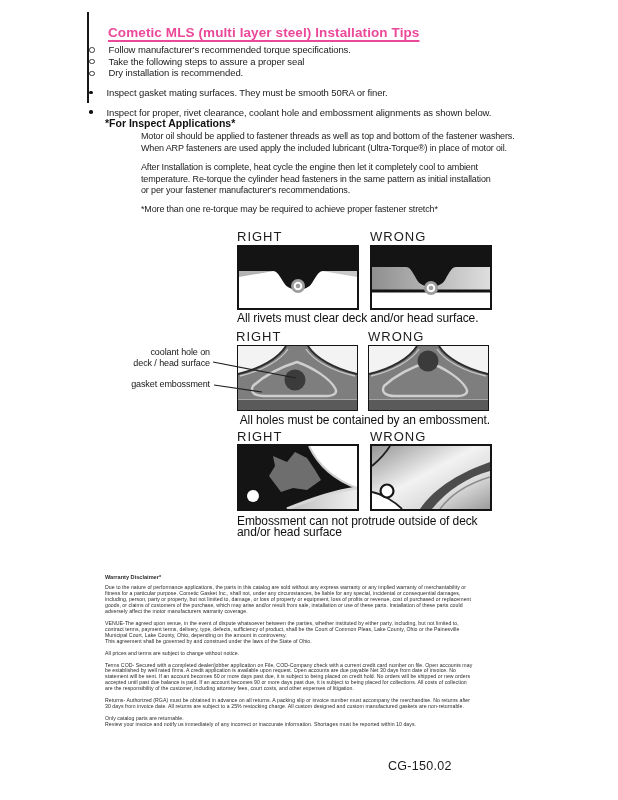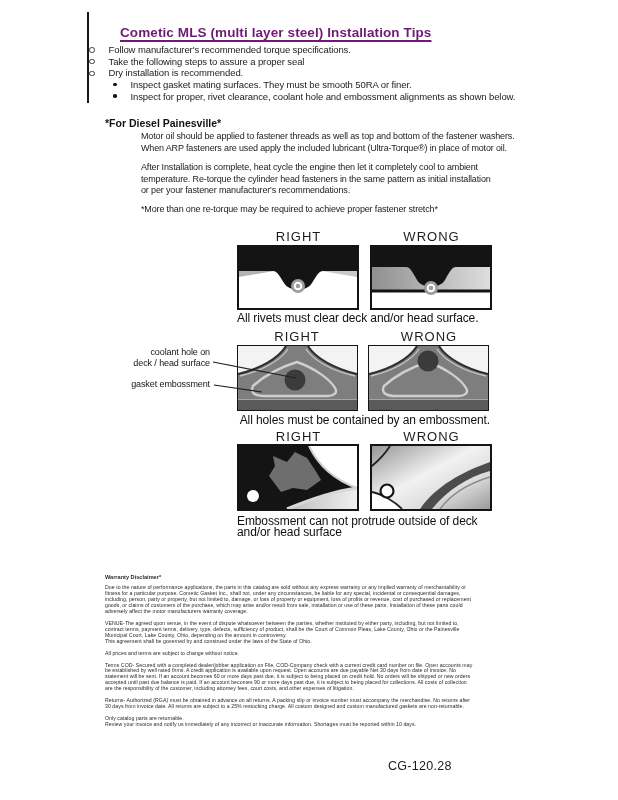--- a/index.html
+++ b/index.html
@@ -1,29 +1,29 @@
 <!DOCTYPE html>
 <html><head>
 <meta charset="utf-8">
 <style>
   html,body{margin:0;padding:0;}
   body{width:618px;height:800px;background:#ffffff;font-family:"Liberation Sans",sans-serif;color:#1b1b1b;position:relative;overflow:hidden;}
   .abs{position:absolute;}
   .edge-mark{left:87px;top:12px;width:2px;height:91px;background:#161616;}
-  .doc-title{left:120px;top:25px;font-size:13.5px;font-weight:bold;color:#701a75;
+  .doc-title{left:108px;top:25px;font-size:13.5px;font-weight:bold;color:#ec4899;
              text-decoration:underline;text-underline-offset:3px;text-decoration-thickness:1.5px;letter-spacing:0.1px;}
   .bullets{left:89px;top:44px;}
   .bullet-row{display:flex;align-items:flex-start;font-size:9.5px;line-height:11.7px;color:#1b1b1b;letter-spacing:-0.1px;gap:10px;}
   .mk-circle{width:3.5px;height:3.5px;border:1px solid #3a3a3a;border-radius:50%;margin:3.2px 4px 0 0;flex:none;background:#fff;}
-  .sub{padding-left:24px;}
+  .sub{margin-top:8px;}
   .mk-dot{width:3.5px;height:3.5px;border-radius:50%;background:#111;margin:3.6px 4px 0 0;flex:none;}
   .sec-head{left:105px;top:117px;font-size:10.5px;font-weight:bold;color:#111;}
   .body-text{left:105px;width:440px;font-size:9px;line-height:11.6px;letter-spacing:-0.15px;white-space:pre-line;color:#1b1b1b;margin-left:36px;}
   .p1{top:131px;} .p2{top:162px;} .p3{top:204px;}
-  .rw-label{font-size:13px;letter-spacing:1px;color:#1c1c1c;text-align:center;width:123px;}
+  .rw-label{font-size:13px;letter-spacing:1px;color:#1c1c1c;text-align:left;width:123px;}
   .caption{font-size:12px;font-weight:normal;color:#101010;letter-spacing:-0.1px;white-space:pre-line;line-height:11px;}
   .dbox{position:absolute;background:#fff;}
   .b3{border:2.5px solid #141414;}
   .b2{border:1.5px solid #141414;}
   svg{display:block;}
   .side-label{left:110px;width:100px;text-align:right;font-size:9px;line-height:10.5px;color:#161616;letter-spacing:-0.1px;}
   .disclaimer{left:105px;top:574px;width:414px;color:#2b2b2b;}
   .disclaimer h4{margin:0 0 5px 0;font-size:5.6px;}
   .disclaimer p{margin:0 0 6px 0;font-size:5.2px;line-height:5.95px;white-space:pre-line;letter-spacing:0.05px;}
   .disclaimer p.joined{margin-bottom:0;}
@@ -53,21 +53,21 @@
   <div class="bullet-row sub">
     <span class="mk-dot"></span>
     <span>Inspect gasket mating surfaces.  They must be smooth 50RA or finer.</span>
   </div>
   <div class="bullet-row sub">
     <span class="mk-dot"></span>
     <span>Inspect for proper, rivet clearance, coolant hole and embossment alignments as shown below.</span>
   </div>
 </div>
 
-<div class="abs sec-head">*For Diesel Painesville*</div>
+<div class="abs sec-head">*For Inspect Applications*</div>
 <div class="abs body-text p1">Motor oil should be applied to fastener threads as well as top and bottom of the fastener washers.
 When ARP fasteners are used apply the included lubricant (Ultra-Torque®) in place of motor oil.</div>
 <div class="abs body-text p2">After Installation is complete, heat cycle the engine then let it completely cool to ambient
 temperature. Re-torque the cylinder head fasteners in the same pattern as initial installation
 or per your fastener manufacturer's recommendations.</div>
 <div class="abs body-text p3">*More than one re-torque may be required to achieve proper fastener stretch*</div>
 
 <div class="abs rw-label" style="left:237px;top:229px;">RIGHT</div>
 <div class="abs rw-label" style="left:370px;top:229px;">WRONG</div>
 
@@ -212,13 +212,13 @@
 be established by well rated firms.  A credit application is available upon request.  Open accounts are due payable Net 30 days from date of invoice.  No
 statement will be sent.  If an account becomes 60 or more days past due, it is subject to being placed on credit hold.  No orders will be shipped or new orders
 accepted until past due balance is paid.  If an account becomes 90 or more days past due, it is subject to being placed for collections.  All costs of collection
 are the responsibility of the customer, including attorney fees, court costs, and other expenses of litigation.</p>
   <p>Returns- Authorized (RGA) must be obtained in advance on all returns.  A packing slip or invoice number must accompany the merchandise.  No returns after
 30 days from invoice date.  All returns are subject to a 25% restocking charge.  All custom designed and custom manufactured gaskets are non-returnable.</p>
   <p class="joined">Only catalog parts are returnable.</p>
   <p>Review your invoice and notify us immediately of any incorrect or inaccurate information.  Shortages must be reported within 10 days.</p>
 </div>
 
-<div class="abs footer-code">CG-120.28</div>
+<div class="abs footer-code">CG-150.02</div>
 
 </body></html>

